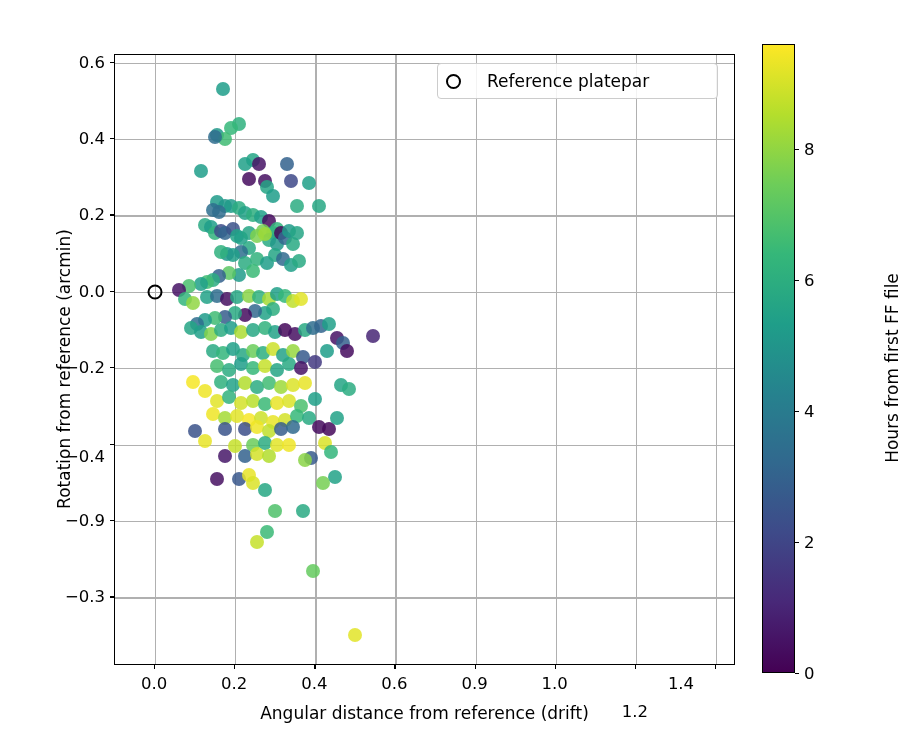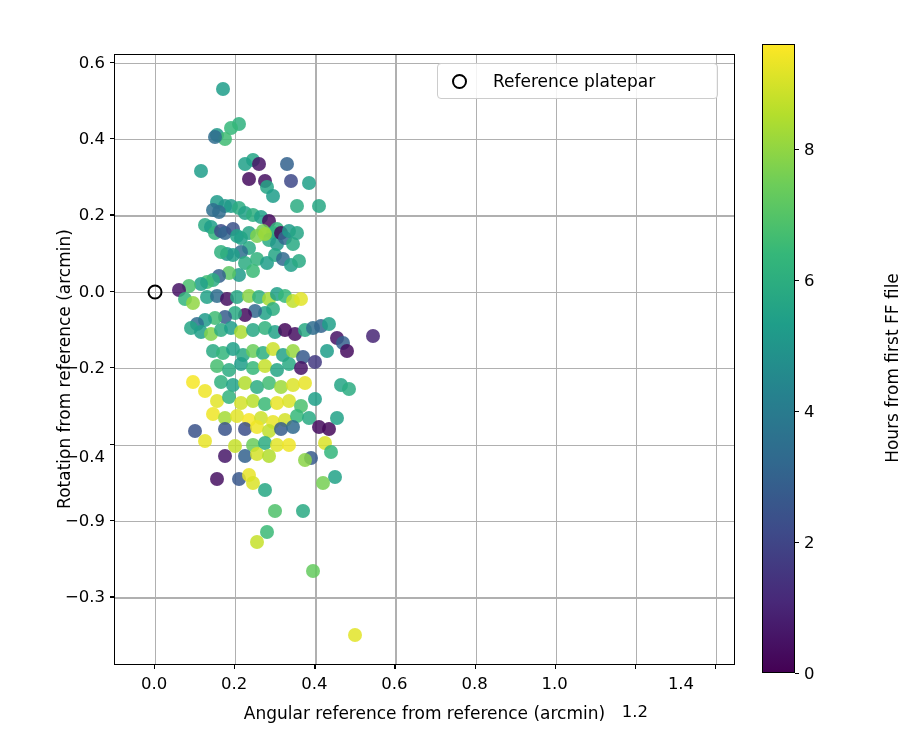--- a/index.html
+++ b/index.html
@@ -113,21 +113,21 @@
     left: 437px;
     top: 63px;
     width: 281px;
     height: 36px;
     background: rgba(255,255,255,0.85);
     border: 1px solid #cccccc;
     border-radius: 4px;
     box-sizing: border-box;
     display: flex;
     align-items: center;
-    padding-left: 14px;
+    padding-left: 8px;
   }
   #legend-marker {
     width: 15px;
     height: 15px;
     border: 2px solid #000000;
     border-radius: 50%;
     box-sizing: border-box;
     flex: 0 0 auto;
   }
   #legend-text {
@@ -406,21 +406,21 @@
   <div id="axis-ticks">
       <div class="tick-v" style="left: 154.065px; top: 665px;"></div>
       <div class="xtick-label" style="left: 154.065px; top: 674px;">0.0</div>
       <div class="tick-v" style="left: 234.194px; top: 665px;"></div>
       <div class="xtick-label" style="left: 234.194px; top: 674px;">0.2</div>
       <div class="tick-v" style="left: 314.323px; top: 665px;"></div>
       <div class="xtick-label" style="left: 314.323px; top: 674px;">0.4</div>
       <div class="tick-v" style="left: 394.452px; top: 665px;"></div>
       <div class="xtick-label" style="left: 394.452px; top: 674px;">0.6</div>
       <div class="tick-v" style="left: 474.581px; top: 665px;"></div>
-      <div class="xtick-label" style="left: 474.581px; top: 674px;">0.8</div>
+      <div class="xtick-label" style="left: 474.581px; top: 674px;">0.9</div>
       <div class="tick-v" style="left: 554.71px; top: 665px;"></div>
       <div class="xtick-label" style="left: 554.71px; top: 674px;">1.0</div>
       <div class="tick-v" style="left: 634.839px; top: 665px;"></div>
       <div class="xtick-label" style="left: 634.839px; top: 702px;">1.2</div>
       <div class="tick-v" style="left: 714.968px; top: 665px;"></div>
       <div class="xtick-label" style="left: 681px; top: 674px;">1.4</div>
       <div class="tick-h" style="left: 110px; top: 61.6375px;"></div>
       <div class="ytick-label" style="right: 795px; top: 61.6375px;">0.6</div>
       <div class="tick-h" style="left: 110px; top: 138.012px;"></div>
       <div class="ytick-label" style="right: 795px; top: 138.012px;">0.4</div>
@@ -431,21 +431,21 @@
       <div class="tick-h" style="left: 110px; top: 367.137px;"></div>
       <div class="ytick-label" style="right: 795px; top: 367.137px;">−0.2</div>
       <div class="tick-h" style="left: 110px; top: 443.512px;"></div>
       <div class="ytick-label" style="right: 795px; top: 456px;">−0.4</div>
       <div class="tick-h" style="left: 110px; top: 519.888px;"></div>
       <div class="ytick-label" style="right: 795px; top: 519.888px;">−0.9</div>
       <div class="tick-h" style="left: 110px; top: 596.263px;"></div>
       <div class="ytick-label" style="right: 795px; top: 596.263px;">−0.3</div>
     </div>
 
-  <div id="xlabel">Angular reference from reference (arcmin)</div>
+  <div id="xlabel">Angular distance from reference (drift)</div>
   <div id="ylabel">Rotation from reference (arcmin)</div>
 
   <div id="legend">
     <div id="legend-marker"></div>
     <div id="legend-text">Reference platepar</div>
   </div>
 
   <div id="colorbar-wrap">
     <div id="colorbar-gradient" style="background: linear-gradient(rgb(253, 231, 37) 0%, rgb(180, 222, 44) 11.11%, rgb(109, 205, 89) 22.22%, rgb(53, 183, 121) 33.33%, rgb(31, 158, 137) 44.44%, rgb(38, 130, 142) 55.56%, rgb(49, 104, 142) 66.67%, rgb(62, 74, 137) 77.78%, rgb(72, 40, 120) 88.89%, rgb(68, 1, 84) 100%);"></div>
   </div>

